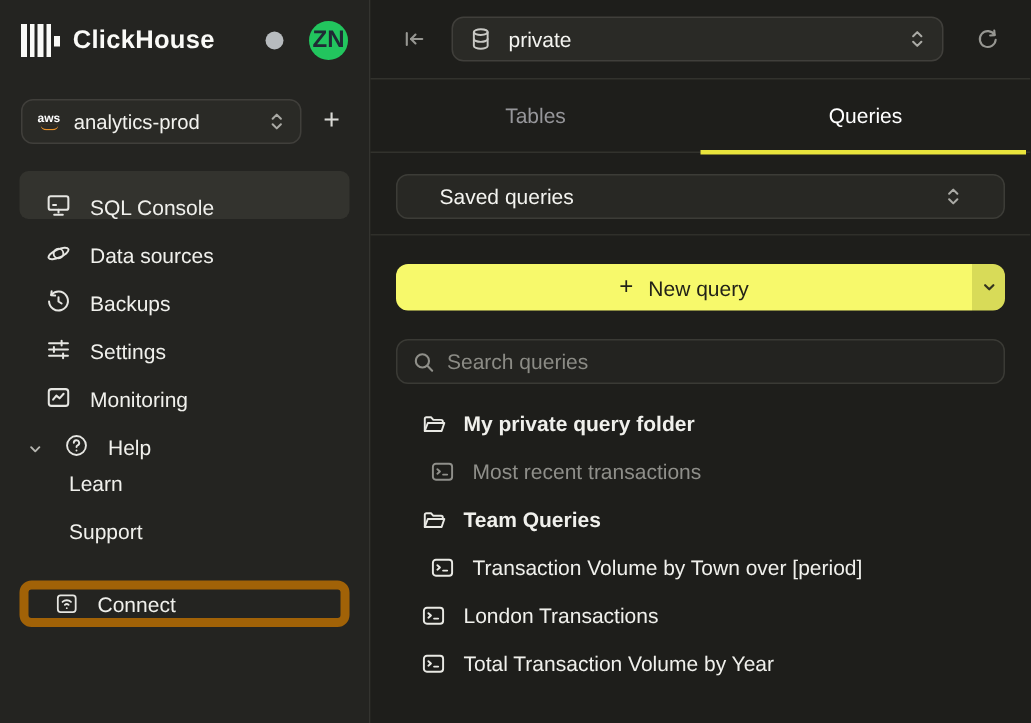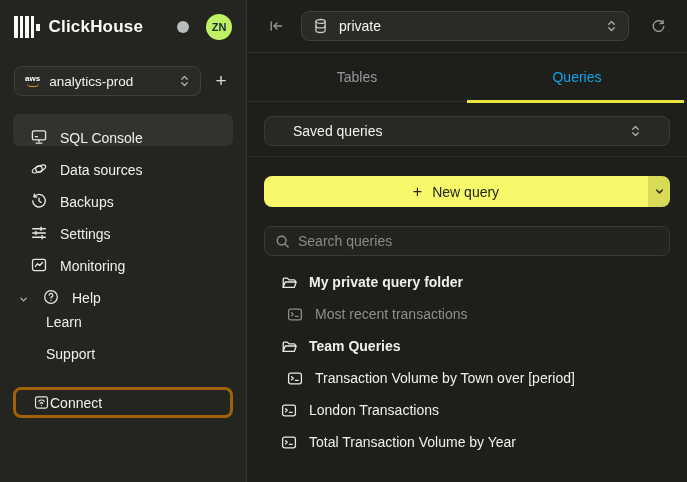--- a/index.html
+++ b/index.html
@@ -21,22 +21,22 @@
   }
   .side-header { height: 54px; display: flex; align-items: center; padding: 0 14px; }
   .logo { display: flex; align-items: center; gap: 2px; height: 22px; }
   .logo .bar { width: 3.5px; height: 22px; background: #fafaf7; display: inline-block; }
   .logo .nub { width: 3.5px; height: 7px; background: #fafaf7; display: inline-block; }
   .app-title { margin-left: 9px; font-size: 17px; font-weight: 700; color: #fafaf7; letter-spacing: .2px; }
   .side-header .spacer { flex: 1; }
   .status-dot { width: 12px; height: 12px; border-radius: 50%; background: #b7bbbe; margin-right: 17px; }
   .avatar {
     width: 26px; height: 26px; border-radius: 50%;
-    background: #bef264; color: #202a35;
-    font-size: 11px; font-weight: 700;
+    background: #22c55e; color: #202a35;
+    font-size: 16px; font-weight: 700;
     display: flex; align-items: center; justify-content: center;
   }
 
   .service-row { display: flex; align-items: center; gap: 9px; margin: 12px 14px 0 14px; }
   .service-select {
     flex: 1; height: 30px; background: #2a2a26; border: 1px solid #403f3b; border-radius: 8px;
     display: flex; align-items: center; padding: 0 10px; cursor: pointer;
   }
   .aws-badge { display: flex; flex-direction: column; align-items: center; margin-right: 9px; }
   .aws-badge .aws-txt { font-size: 8px; font-weight: 700; color: #fff; line-height: 8px; }
@@ -49,41 +49,41 @@
     height: 32px; border-radius: 6px; display: flex; align-items: flex-end;
     padding-left: 17px; gap: 12px; cursor: pointer; color: #f0f0ec; font-size: 14px;
   }
   .nav-item.active { background: #33332e; }
   .nav-item .nicon { width: 18px; height: 18px; color: #e6e6e2; display: flex; align-items: center; justify-content: center; }
   .nav-item.help { padding-left: 4px; }
   .nav-item .expander { width: 13px; height: 13px; color: #b5b5b0; display: flex; align-items: center; justify-content: center; }
   .nav-sub { height: 32px; display: flex; align-items: center; padding-left: 33px; font-size: 14px; color: #f0f0ec; cursor: pointer; }
 
   .connect-btn {
-    margin: 17px 13px 0 13px; height: 31px; border: 3px solid #a16207; border-radius: 8px;
-    background: transparent; display: flex; align-items: center; padding-left: 17px;
+    margin: 17px 13px 0 13px; height: 31px; border: 6px solid #a16207; border-radius: 8px;
+    background: transparent; display: flex; align-items: center; gap: 12px; padding-left: 17px;
     color: #f0f0ec; font-size: 14px; cursor: pointer; font-family: inherit;
   }
   .connect-btn .nicon { width: 17px; height: 17px; color: #e6e6e2; }
 
   
   .panel { flex: 1; display: flex; flex-direction: column; background: #1e1e1b; }
   .topbar { height: 53px; border-bottom: 1px solid #32322d; display: flex; align-items: center; padding: 0 16px; }
   .icon-btn { background: none; border: none; color: #979792; width: 26px; height: 26px; display: flex; align-items: center; justify-content: center; cursor: pointer; }
   .db-select {
     flex: 1; height: 30px; margin: 0 16px 0 12px; background: #2a2a26; border: 1px solid #403f3b; border-radius: 8px;
     display: flex; align-items: center; padding: 0 11px; cursor: pointer;
   }
   .db-select .dbicon { width: 15px; height: 16px; color: #c9c9c5; margin-right: 11px; }
   .db-select .value { flex: 1; font-size: 14px; font-weight: 500; color: #f4f4f0; }
   .updown { width: 11px; height: 14px; color: #aaaaa5; }
 
   .tabs { display: flex; height: 49px; border-bottom: 1px solid #32322d; }
   .tab { flex: 1; display: flex; align-items: center; justify-content: center; font-size: 14px; color: #96969a; cursor: pointer; position: relative; }
-  .tab.active { color: #0ea5e9; font-weight: 500; }
+  .tab.active { color: #ffffff; font-weight: 500; }
   .tab.active::after { content: ""; position: absolute; left: 0; right: 3px; bottom: -2px; height: 3px; background: #e9e43c; }
 
   .saved-section { padding: 14px 17px 10px 17px; border-bottom: 1px solid #2f2f2a; }
   .wide-select {
     height: 30px; background: #282824; border: 1px solid #3c3c37; border-radius: 8px;
     display: flex; align-items: center; padding: 0 28px; cursor: pointer;
   }
   .wide-select .value { flex: 1; font-size: 14px; color: #f4f4f0; }
 
   .new-section { padding: 19px 17px 0 17px; }

